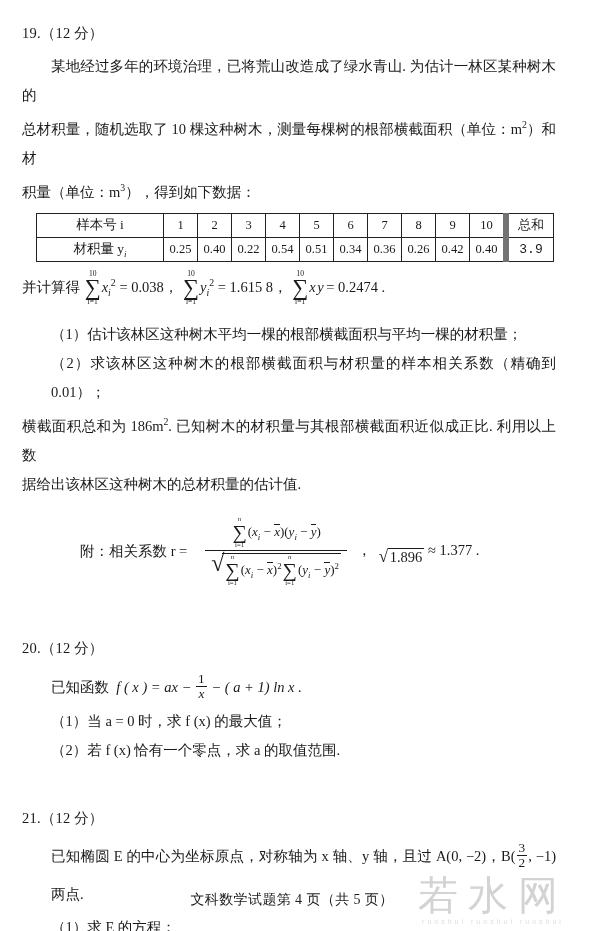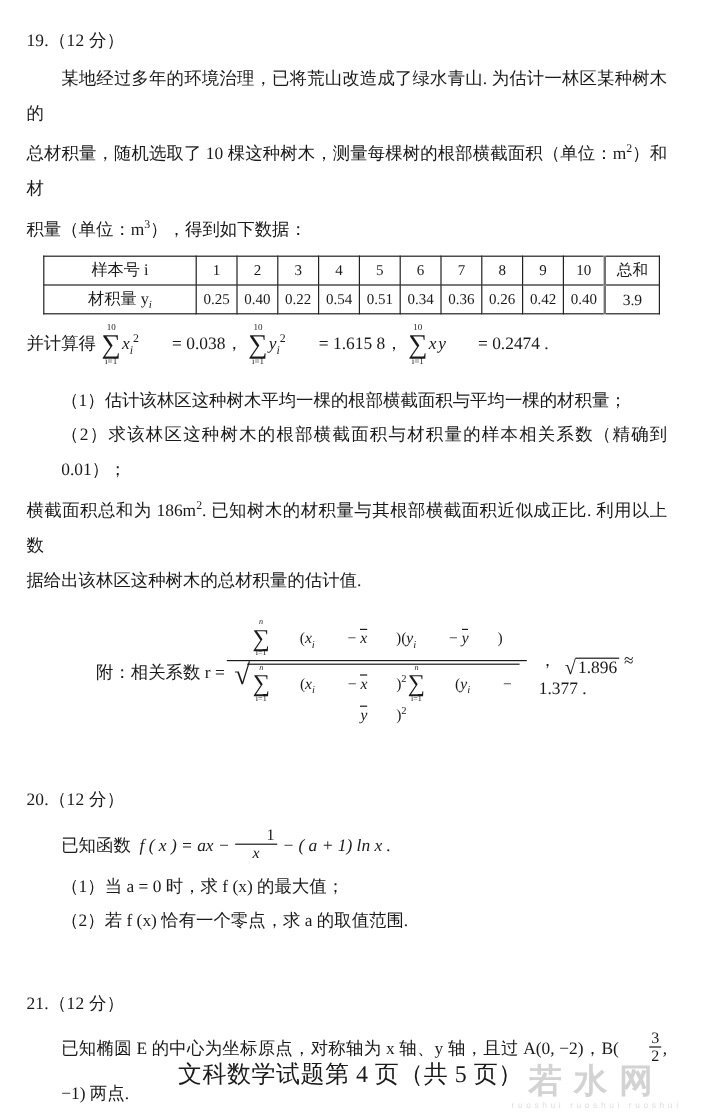--- a/index.html
+++ b/index.html
@@ -50,21 +50,21 @@
     font-size: 14.5px;
     line-height: 29px;
     margin: 0;
     text-align: justify;
   }
   .blank-sm { height: 10px; }
   .blank-lg { height: 30px; }
 
   
   .mi { font-family: "Liberation Serif", serif; font-style: italic; }
-  .mn { font-family: "Liberation Serif", serif; font-style: normal; margin-left: 24px; }
+  .mn { font-family: "Liberation Serif", serif; font-style: normal; }
   .sup { font-size: 0.68em; vertical-align: super; }
   .sub-i { font-size: 0.68em; vertical-align: sub; font-style: italic; }
 
   
   .frac {
     display: inline-block;
     vertical-align: middle;
     text-align: center;
     line-height: 1.05;
     font-size: 0.92em;
@@ -125,31 +125,31 @@
     font-family: "Liberation Serif", serif;
     white-space: nowrap;
   }
   table.data td.rowhead {
     width: 118px;
     padding: 2.5px 4px 2.5px 4px;
     text-align: center;
     font-size: 13.5px;
   }
   table.data td.cell { width: 33px; font-size: 12.5px; }
-  table.data td.total { width: 44px; font-size: 13px; border-left: 2px solid #737373; }
+  table.data td.total { width: 44px; font-size: 13px; border-left: 6px solid #737373; font-family: Liberation Mono, monospace; }
 
   
   .formula-block {
     margin: 18px 0 4px 0;
     padding-left: 58px;
     font-size: 14.5px;
     display: flex;
     align-items: center;
   }
-  .fu-label { margin-right: 0; white-space: nowrap; }
+  .fu-label { margin-right: 16px; white-space: nowrap; }
   .bigfrac {
     display: inline-block;
     text-align: center;
     vertical-align: middle;
     line-height: 1.25;
     margin: 0 2px;
   }
   .bigfrac .bnum { display: block; padding: 0 6px 1px 6px; font-size: 13px; }
   .bigfrac .bden { display: block; padding: 2px 6px 0 6px; border-top: 1.3px solid #1a1a1a; font-size: 13px; }
 
@@ -170,36 +170,36 @@
     border-top: 1.1px solid #1a1a1a;
     padding: 1px 2px 0 2px;
   }
 
   
   .footer {
     position: absolute;
     left: 0; right: 0;
     bottom: 22px;
     text-align: center;
-    font-size: 20px;
+    font-size: 14px;
     letter-spacing: 0.4px;
   }
 
   
   .watermark {
     position: absolute;
     right: 16px;
     bottom: 6px;
     text-align: center;
     pointer-events: none;
     user-select: none;
   }
   .watermark .wm-main {
-    font-size: 28px;
-    font-weight: bold;
+    font-size: 40px;
+    font-weight: normal;
     color: #d3d3d3;
     letter-spacing: 10px;
     line-height: 1;
     font-family: "Liberation Sans", sans-serif;
   }
   .watermark .wm-sub {
     font-size: 7px;
     color: #dedede;
     letter-spacing: 3px;
     margin-top: 3px;

